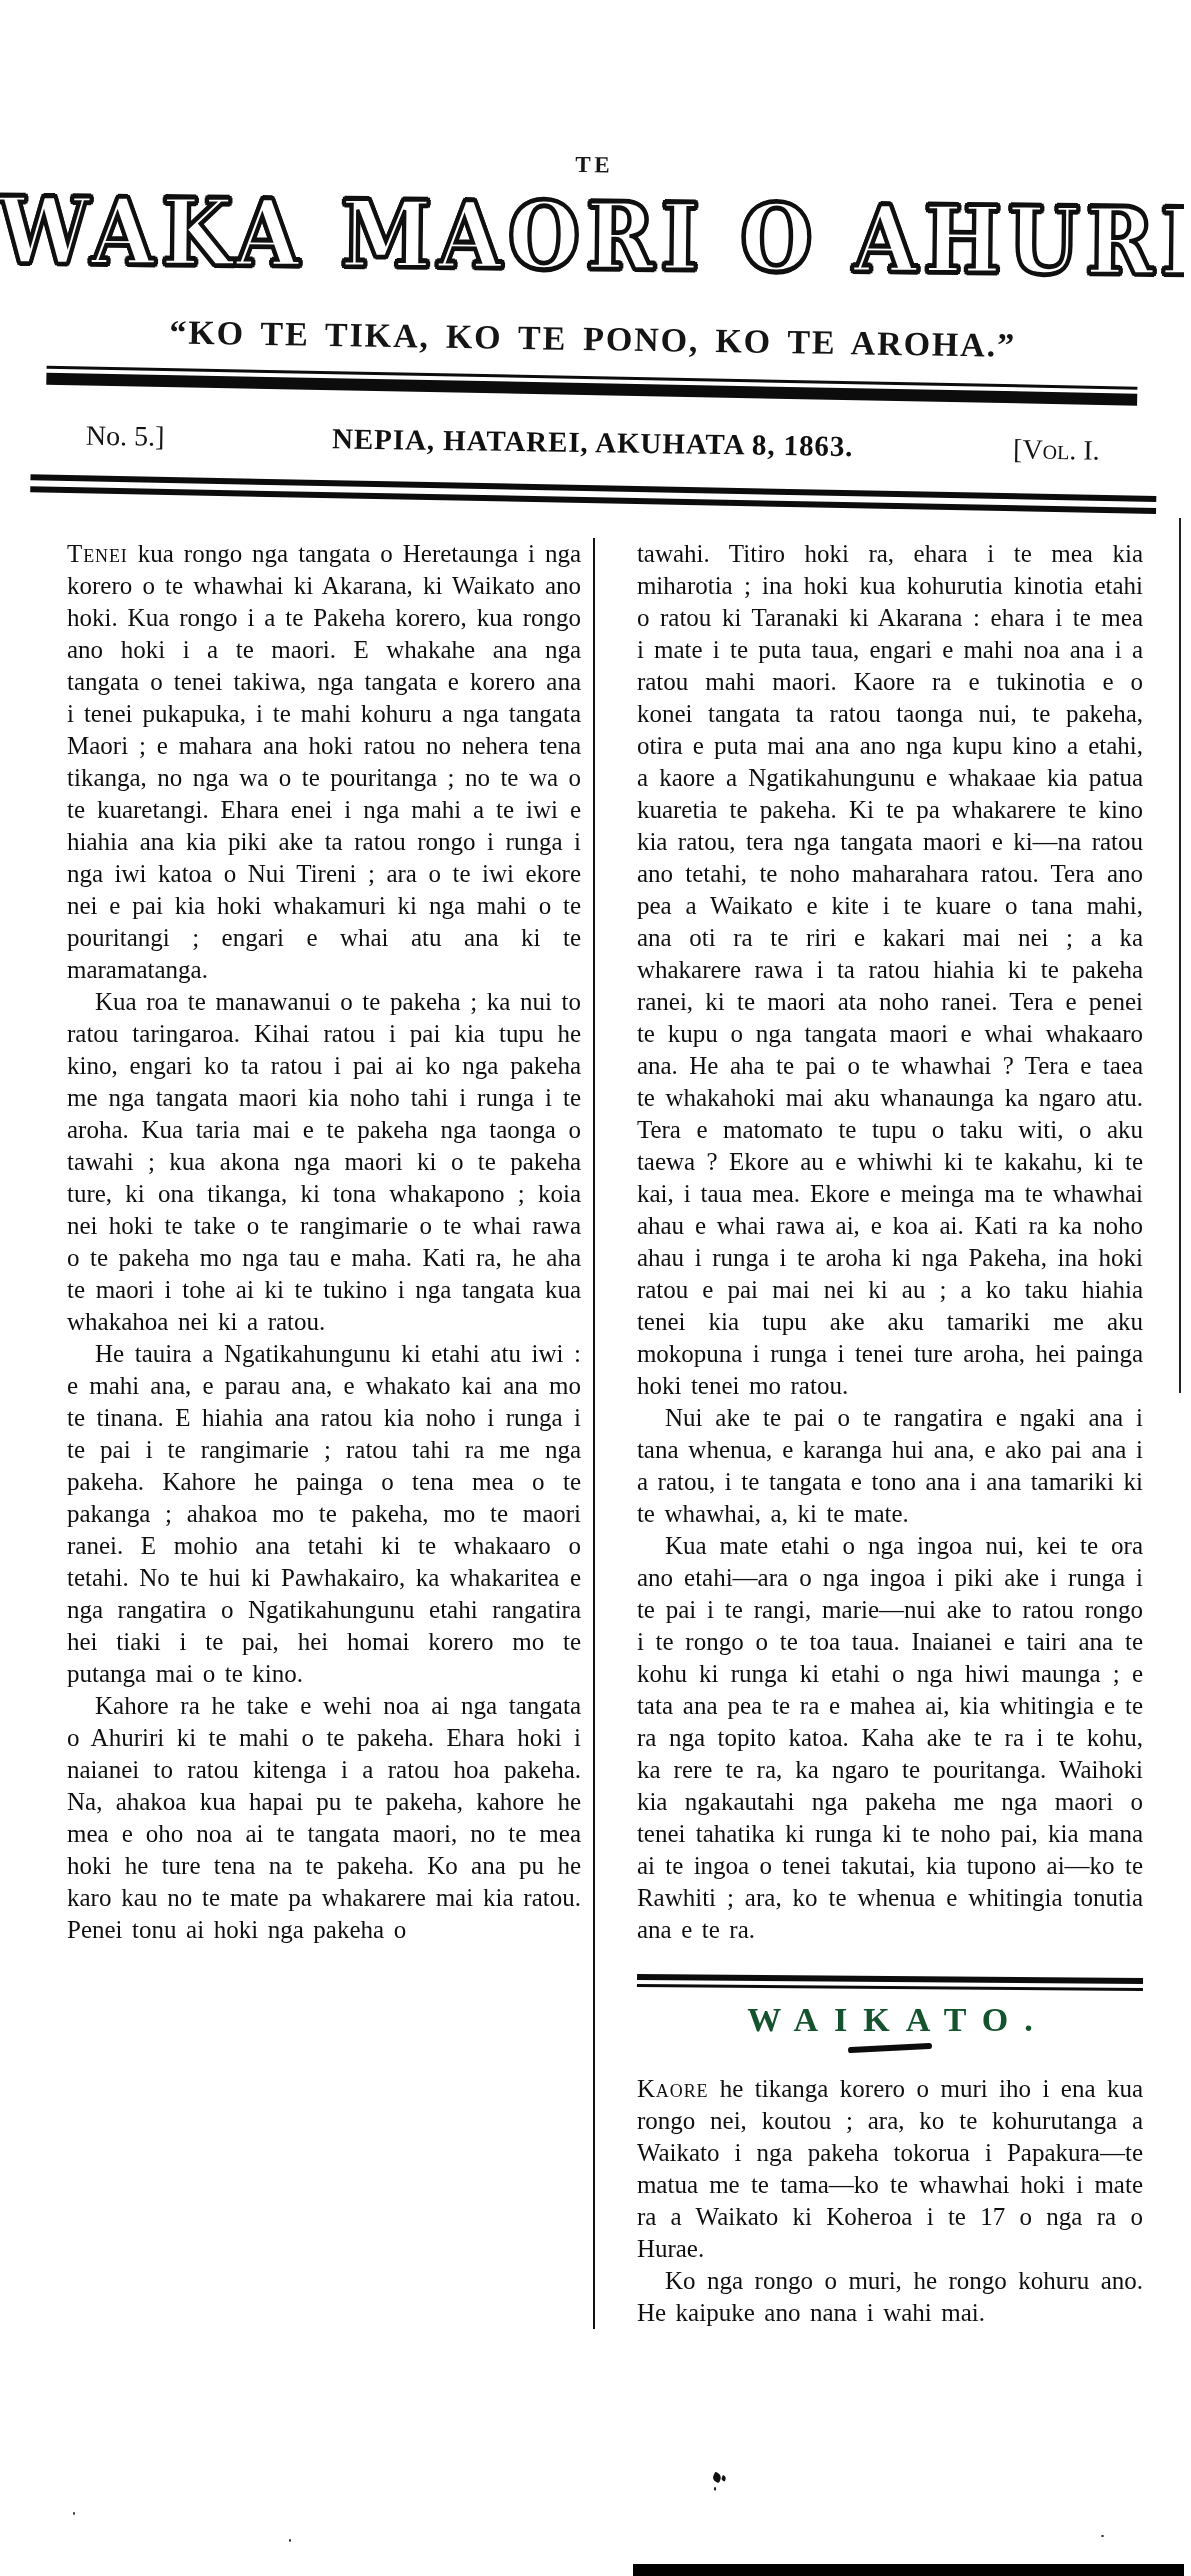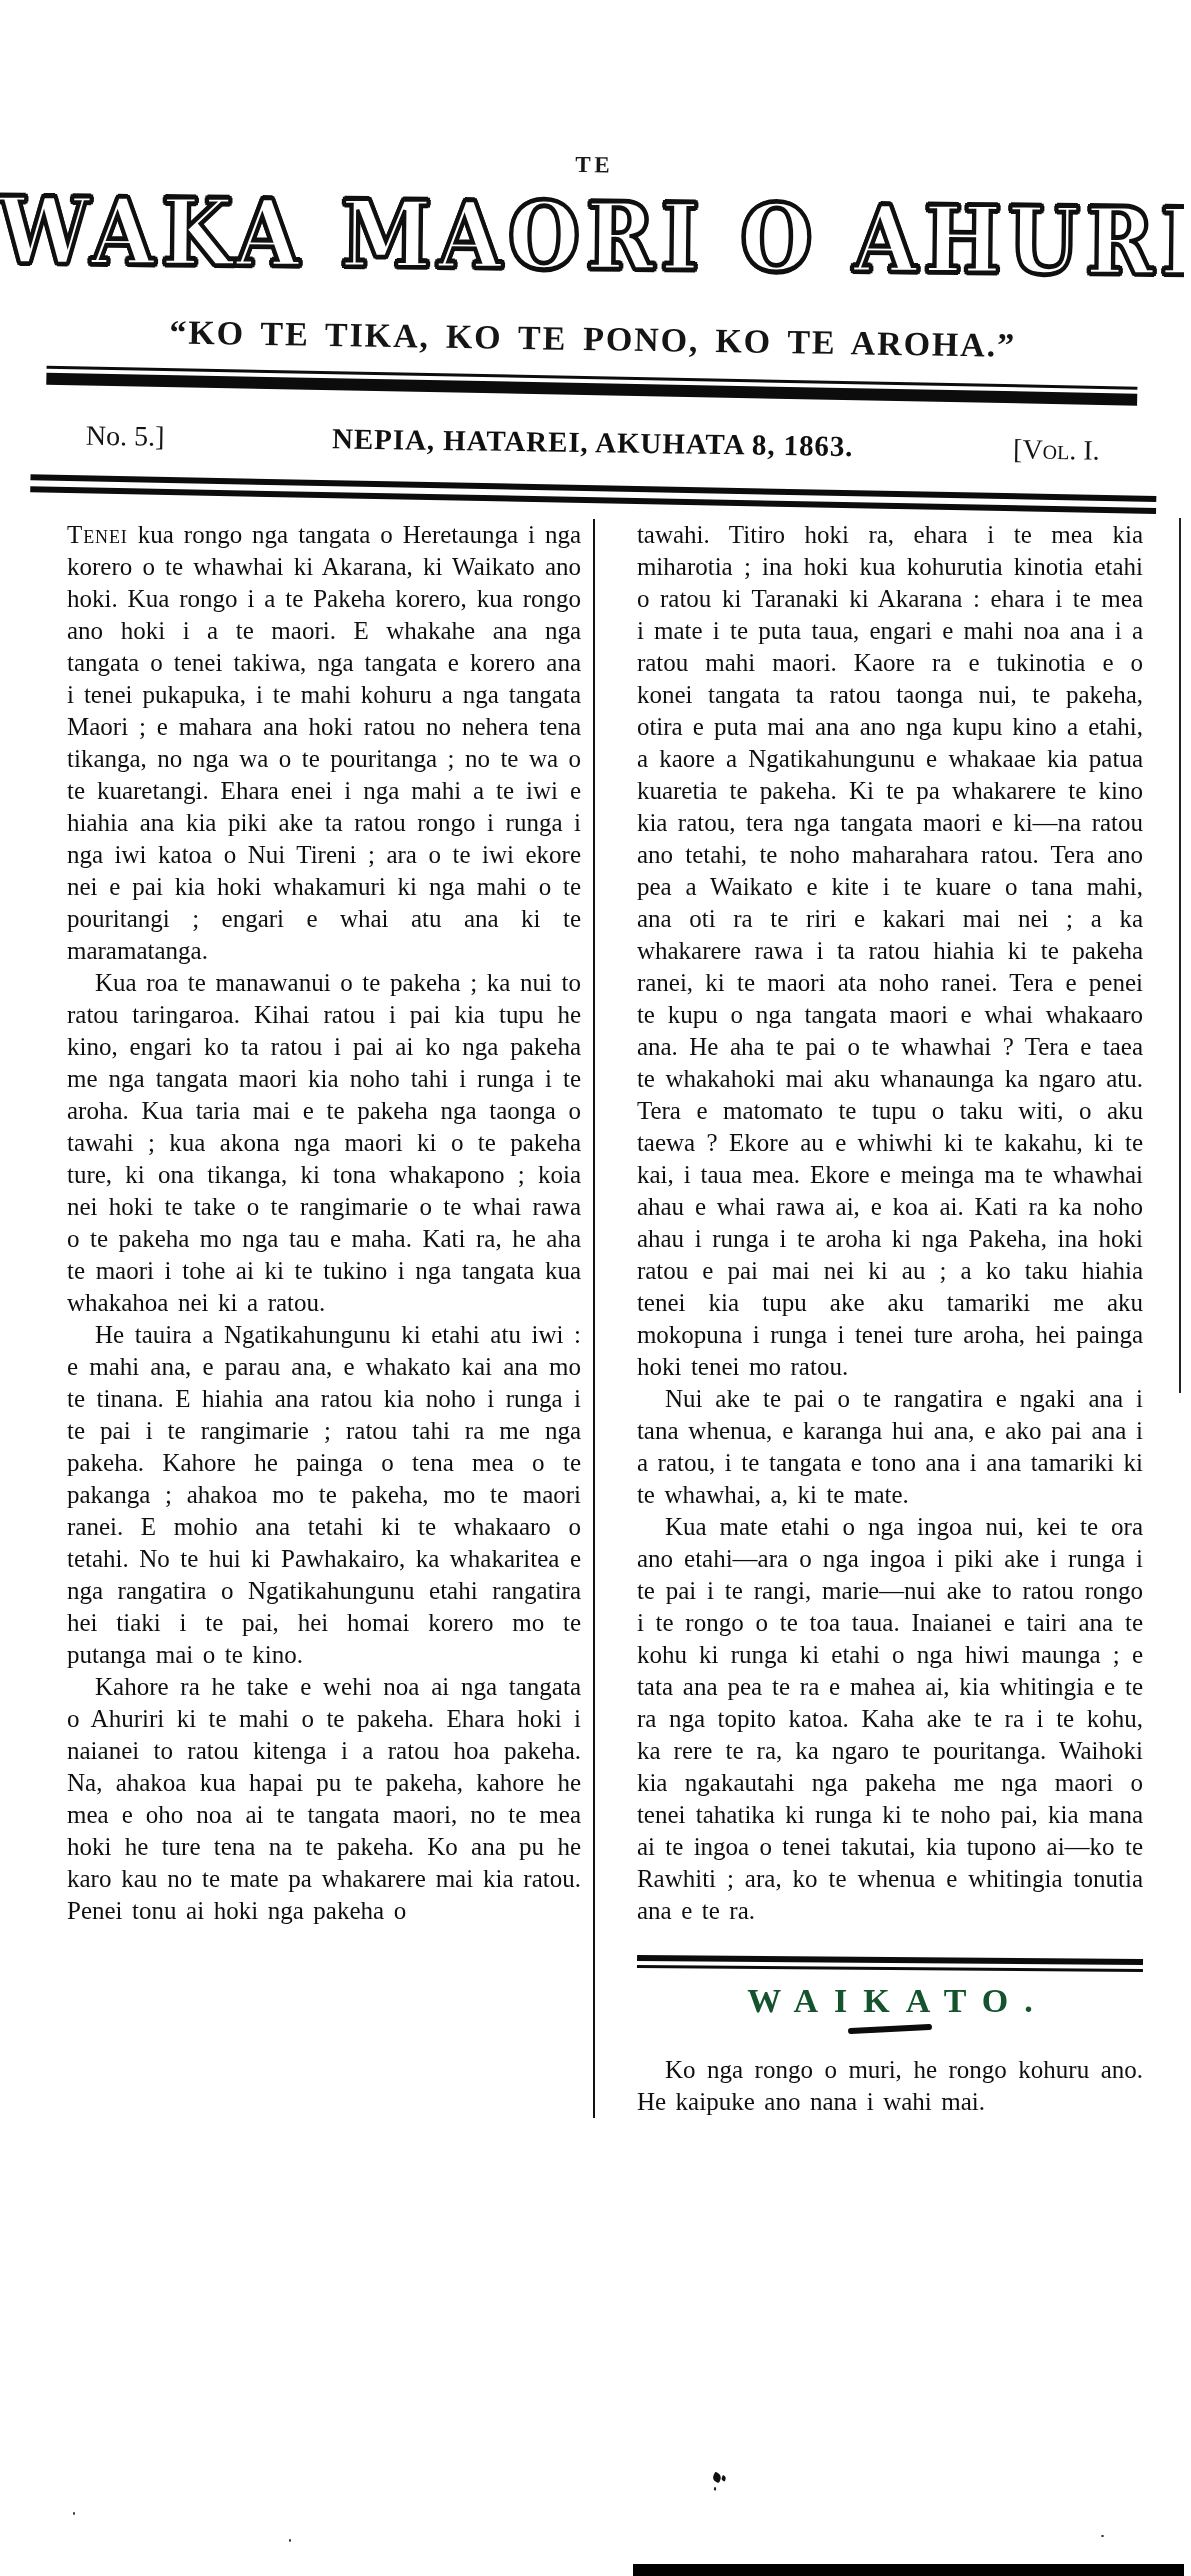--- a/index.html
+++ b/index.html
@@ -82,21 +82,21 @@
   .rule-2 {
     position: absolute;
     top: 480px; left: 35px; width: 1126px;
     transform: rotate(0.55deg);
   }
   .rule-2 .bar1 { height: 5.6px; background: #0c0c0c; margin-bottom: 6.5px; }
   .rule-2 .bar2 { height: 5.6px; background: #0c0c0c; }
   
   .columns {
     position: absolute;
-    top: 519px; left: 67px;
+    top: 538px; left: 67px;
     width: 1076px;
     display: flex;
     align-items: stretch;
   }
   .col {
     font-size: 25px;
     line-height: 32px;
     text-align: justify;
     color: #0f0f0f;
     word-spacing: 3.3px;
@@ -196,20 +196,21 @@
       <p class="indent">Nui ake te pai o te rangatira e ngaki ana i tana whenua, e karanga hui ana, e ako pai ana i a ratou, i te tangata e tono ana i ana tamariki ki te whawhai, a, ki te mate.</p>
       <p class="indent">Kua mate etahi o nga ingoa nui, kei te ora ano etahi—ara o nga ingoa i piki ake i runga i te pai i te rangi, marie—nui ake to ratou rongo i te rongo o te toa taua.  Inaianei e tairi ana te kohu ki runga ki etahi o nga hiwi maunga ; e tata ana pea te ra e mahea ai, kia whitingia e te ra nga topito katoa.  Kaha ake te ra i te kohu, ka rere te ra, ka ngaro te pouritanga.  Waihoki kia ngakautahi nga pakeha me nga maori o tenei tahatika ki runga ki te noho pai, kia mana ai te ingoa o tenei takutai, kia tupono ai—ko te Rawhiti ; ara, ko te whenua e whitingia tonutia ana e te ra.</p>
 
       <div class="w-rule">
         <div class="bar1"></div>
         <div class="bar2"></div>
       </div>
       <h2 class="w-heading">WAIKATO.</h2>
       <div class="w-ornament"></div>
 
+      <p><span class="lead">Kaore</span><span> he tikanga korero o muri iho i ena kua rongo nei, koutou ; ara, ko te kohurutanga a Waikato i nga pakeha tokorua i Papakura—te matua me te tama—ko te whawhai hoki i mate ra a Waikato ki Koheroa i te 17 o nga ra o Hurae.</span></p>
       <p class="indent">Ko nga rongo o muri, he rongo kohuru ano.  He kaipuke ano nana i wahi mai.</p>
     </section>
 
   </main>
 
   <div class="edge-right"></div>
   <div class="smudge"></div>
   <div class="speck speck-1"></div>
   <div class="speck speck-2"></div>
   <div class="speck speck-3"></div>

